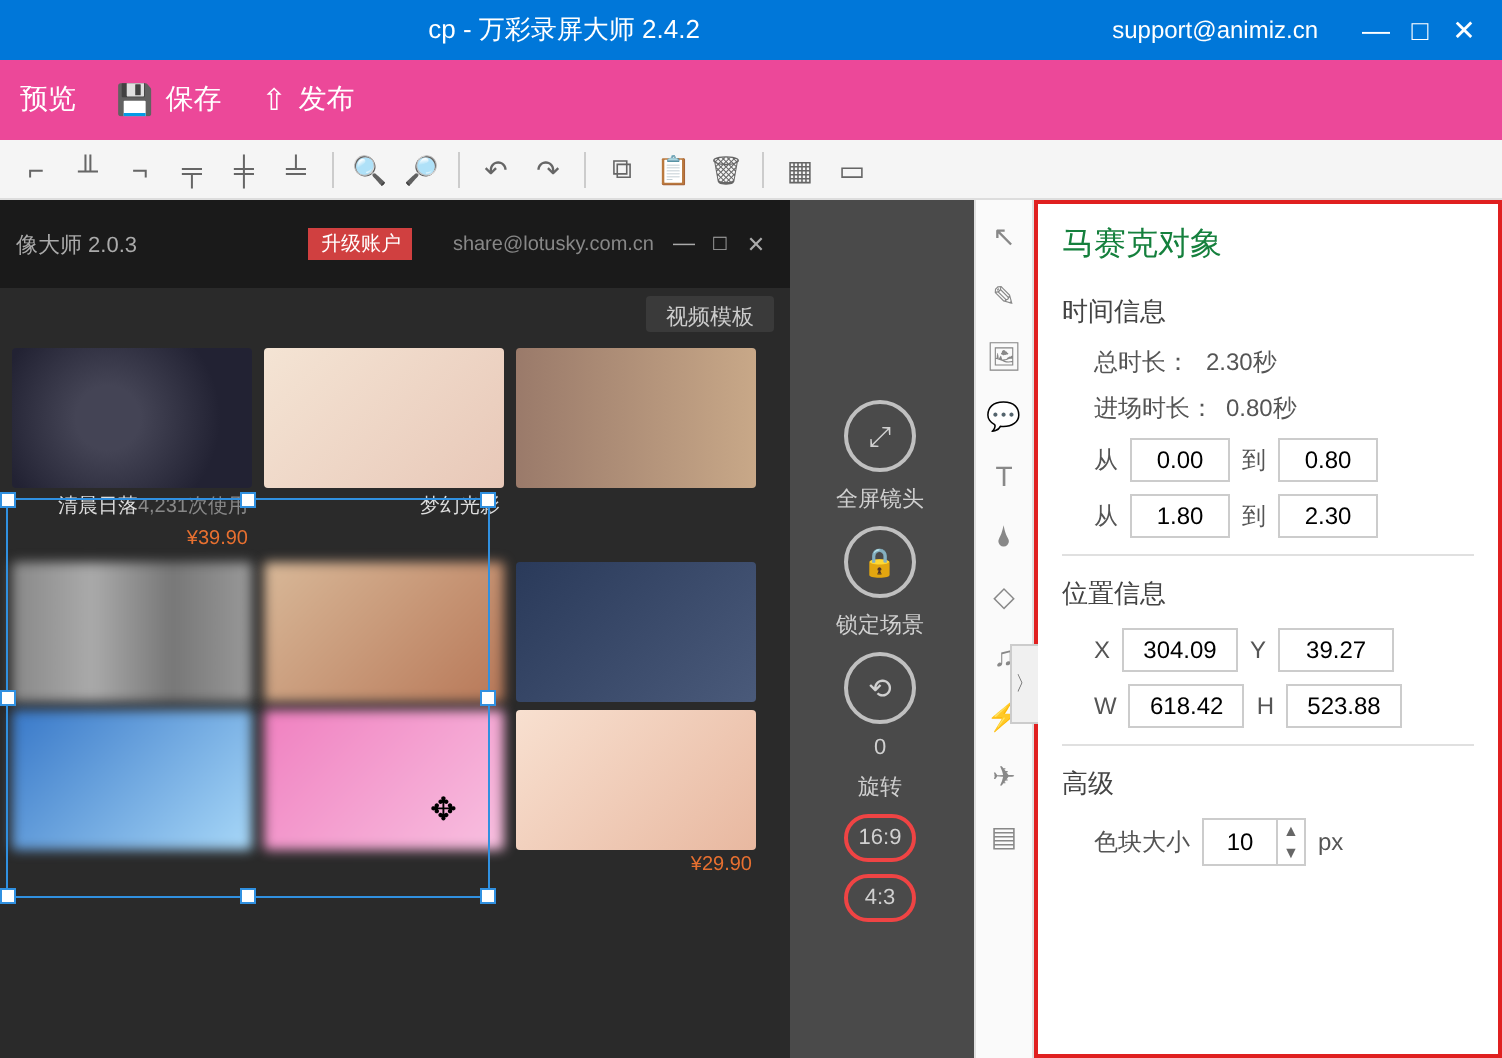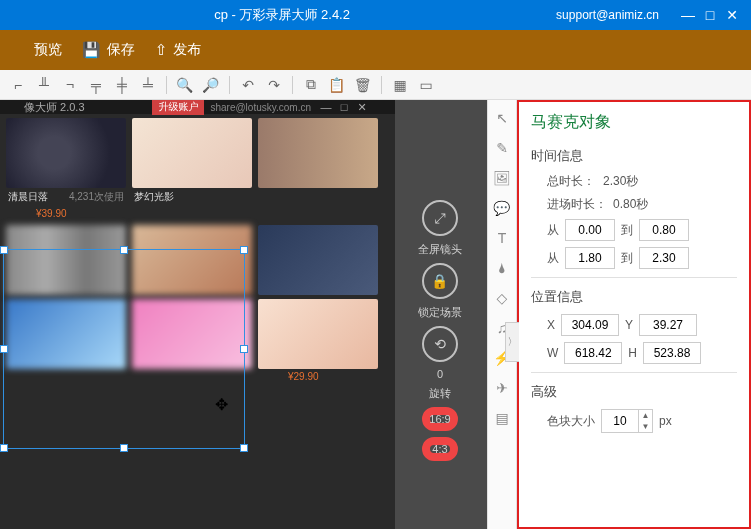--- a/index.html
+++ b/index.html
@@ -5,48 +5,48 @@
 * { box-sizing: border-box; margin: 0; padding: 0; font-family: "Microsoft YaHei", Arial, sans-serif; }
 body { width: 751px; height: 529px; background: #fff; overflow: hidden; position: relative; }
 
 
 .titlebar { height: 30px; background: #0077d9; color: #fff; display: flex; align-items: center; padding: 0 8px; font-size: 13px; }
 .titlebar .title { flex: 1; text-align: center; }
 .titlebar .support { font-size: 12px; margin-right: 18px; }
 .titlebar .winbtn { width: 22px; text-align: center; font-size: 14px; cursor: pointer; }
 
 
-.toolbar { height: 40px; background: #a16207; color: #fff; display: flex; padding: 0 24px; font-size: 14px; }
+.toolbar { height: 40px; background: #ec4899; color: #fff; display: flex; padding: 0 0; font-size: 14px; }
 .toolbar .tbtn { display: flex; align-items: center; gap: 6px; padding: 4px 10px; cursor: pointer; }
 .toolbar .ticon { font-size: 15px; }
 
 
 .subbar { height: 30px; background: #f5f5f5; border-bottom: 1px solid #ddd; display: flex; align-items: center; padding: 0 6px; gap: 2px; }
 .subbar .sicon { width: 24px; height: 24px; display: flex; align-items: center; justify-content: center; color: #666; cursor: pointer; font-size: 14px; }
 .subbar .sep { width: 1px; height: 18px; background: #ccc; margin: 0 4px; }
 
 
 .main { position: absolute; top: 100px; left: 0; right: 0; bottom: 0; display: flex; }
 
 
 .canvas { flex: 1; background: #4a4a4a; position: relative; overflow: hidden; }
 .darkpanel { position: absolute; top: 0; left: 0; width: 395px; height: 100%; background: #2a2a2a; }
-.dp-header { height: 14px; background: #1a1a1a; display: flex; align-items: center; padding: 0 24px; color: #aaa; font-size: 11px; }
+.dp-header { height: 44px; background: #1a1a1a; display: flex; align-items: center; padding: 0 8px; color: #aaa; font-size: 11px; }
 .dp-header .dph-title { flex: 1; }
-.dp-header .dph-badge { background: #d04040; color: #fff; padding: 1px 6px; font-size: 10px; margin-right: 6px; }
+.dp-header .dph-badge { background: #d04040; color: #fff; padding: 1px 6px; font-size: 10px; margin-right: 20px; }
 .dp-header .dph-url { font-size: 10px; color: #888; margin-right: 6px; }
 .dp-header .dph-btn { width: 18px; text-align: center; cursor: pointer; }
 .dp-tab { height: 26px; display: flex; justify-content: flex-end; padding: 4px 8px; }
 .dp-tab span { background: #3a3a3a; color: #ccc; padding: 3px 10px; font-size: 11px; border-radius: 2px; }
 
 .grid { padding: 4px 6px; }
 .row { display: flex; gap: 6px; margin-bottom: 4px; }
 .thumb { width: 120px; position: relative; }
 .thumb .img { width: 120px; height: 70px; background: linear-gradient(135deg, #8899bb, #556688); border-radius: 2px; }
-.thumb .cap { display: flex; justify-content: space-between; font-size: 10px; padding: 2px 2px; }
+.thumb .cap { display: flex; justify-content: flex-end; font-size: 10px; padding: 2px 2px; }
 .thumb .cap .name { color: #ddd; }
 .thumb .cap .meta { color: #888; }
 .thumb .cap .price { color: #e87030; margin-left: 28px; }
 
 
 .t1 { background: radial-gradient(circle at 40% 50%, #445 20%, #223 70%) !important; }
 .t2 { background: linear-gradient(135deg, #f4e4d4, #e8c8b8) !important; }
 .t3 { background: linear-gradient(90deg, #9a7a6a, #c8a888) !important; }
 .t4 { background: linear-gradient(135deg, #3878c8, #a8d8f8) !important; }
 .t5 { background: linear-gradient(135deg, #f8f0e8, #e8d0c0) !important; }
@@ -56,21 +56,21 @@
 .selbox .handle { position: absolute; width: 8px; height: 8px; background: #fff; border: 1px solid #3090e0; }
 .selbox .h-tl { top: -4px; left: -4px; } .selbox .h-tr { top: -4px; right: -4px; }
 .selbox .h-bl { bottom: -4px; left: -4px; } .selbox .h-br { bottom: -4px; right: -4px; }
 .selbox .h-tm { top: -4px; left: 50%; margin-left: -4px; } .selbox .h-bm { bottom: -4px; left: 50%; margin-left: -4px; }
 .selbox .h-ml { top: 50%; left: -4px; margin-top: -4px; } .selbox .h-mr { top: 50%; right: -4px; margin-top: -4px; }
 
 
 .camctl { position: absolute; top: 100px; left: 405px; width: 70px; display: flex; flex-direction: column; align-items: center; gap: 6px; color: #d0d0d0; font-size: 11px; }
 .camctl .cbtn { width: 36px; height: 36px; border: 2px solid #c0c0c0; border-radius: 50%; display: flex; align-items: center; justify-content: center; font-size: 14px; cursor: pointer; color: #d0d0d0; }
 .camctl .clabel { text-align: center; }
-.camctl .rbtn { width: 36px; height: 24px; border: 8px solid #ef4444; border-radius: 12px; display: flex; align-items: center; justify-content: center; font-size: 11px; cursor: pointer; color: #d0d0d0; }
+.camctl .rbtn { width: 36px; height: 24px; border: 2px solid #ef4444; border-radius: 12px; display: flex; align-items: center; justify-content: center; font-size: 11px; cursor: pointer; color: #d0d0d0; }
 
 
 .rpanel { width: 264px; display: flex; background: #fff; }
 .iconcol { width: 30px; background: #fafafa; border-left: 1px solid #e0e0e0; border-right: 1px solid #e0e0e0; display: flex; flex-direction: column; align-items: center; padding-top: 8px; gap: 10px; }
 .iconcol .ic { width: 20px; height: 20px; display: flex; align-items: center; justify-content: center; color: #888; font-size: 14px; cursor: pointer; }
 .props { flex: 1; border: 2px solid #e02020; padding: 10px 12px; position: relative; }
 .props-title { color: #15803d; font-size: 16px; margin-bottom: 14px; }
 .sect { font-size: 13px; color: #444; margin: 10px 0 8px; }
 .prow { display: flex; align-items: center; font-size: 12px; color: #555; margin: 6px 16px; gap: 6px; }
 .prow .plabel { min-width: 50px; }
@@ -140,20 +140,23 @@
   <div class="canvas">
     <div class="darkpanel">
       <div class="dp-header">
         <span class="dph-title">像大师 2.0.3</span>
         <span class="dph-badge">升级账户</span>
         <span class="dph-url">share@lotusky.com.cn</span>
         <span class="dph-btn">—</span>
         <span class="dph-btn">□</span>
         <span class="dph-btn">✕</span>
       </div>
+      <div class="dp-tab">
+          <span>视频模板</span>
+        </div>
       <div class="grid">
         <div class="row">
           <div class="thumb">
               <div class="img t1"></div>
               <div class="cap">
                 <span class="name">清晨日落</span>
                 <span class="meta">4,231次使用</span>
               </div>
               <div class="cap">
                 <span class="price">¥39.90</span>

